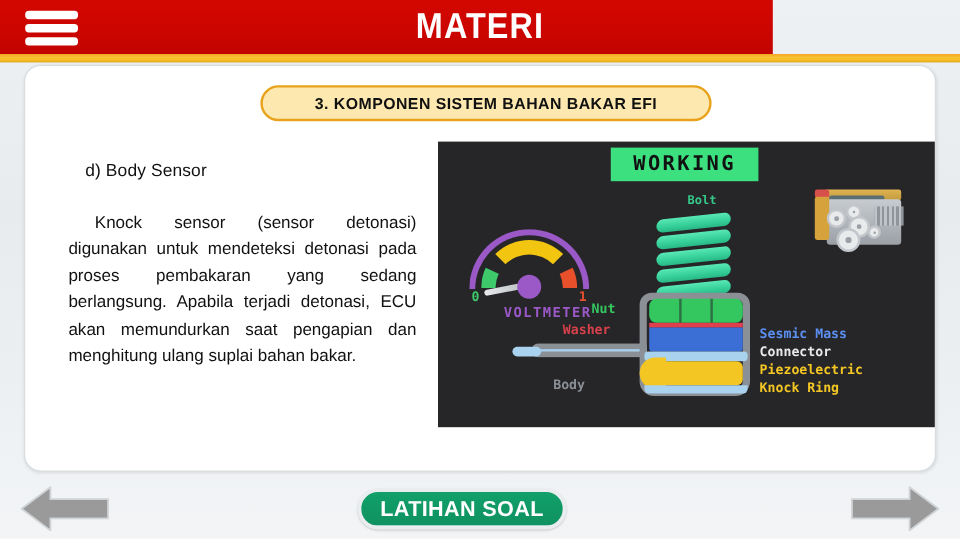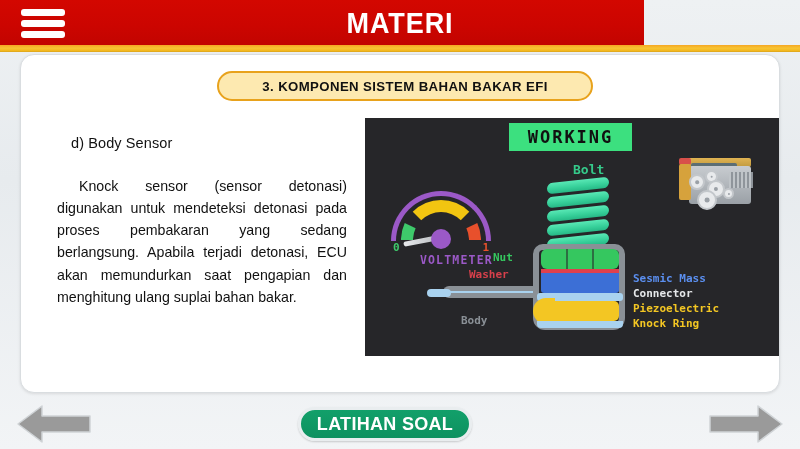--- a/index.html
+++ b/index.html
@@ -152,21 +152,21 @@
   #engine .e-red   { position: absolute; left: 12px; top: 8px; width: 12px; height: 7px;
                      background: #d8504a; border-radius: 2px; }
   #engine .e-fins  { position: absolute; left: 62px; top: 22px; width: 24px; height: 16px;
                      background: repeating-linear-gradient(90deg,#bfc4c8 0 2px,#8f959b 2px 4px); }
   .pulley { position: absolute; border-radius: 50%; background: #e8eaec; border: 2px solid #c3c7cb; }
   .pulley::after { content:""; position:absolute; left:50%; top:50%; width:30%; height:30%;
                    transform: translate(-50%,-50%); border-radius:50%; background:#9aa0a6; }
 
   
   #bolt-label { position: absolute; left: 208px; top: 44px; color: #35c98a;
-                font-size: 13px; font-weight: bold;
+                font-size: 10px; font-weight: bold;
                 font-family: "DejaVu Sans Mono","Liberation Mono",monospace; }
   #bolt { position: absolute; left: 182px; top: 62px; width: 62px; height: 88px; }
   #bolt .thread {
     position: absolute; left: 0; width: 62px; height: 11px;
     background: linear-gradient(180deg,#59e8b5 0%,#36cf99 60%,#27b886 100%);
     border-radius: 6px;
     transform: skewY(-6deg);
   }
 
   

